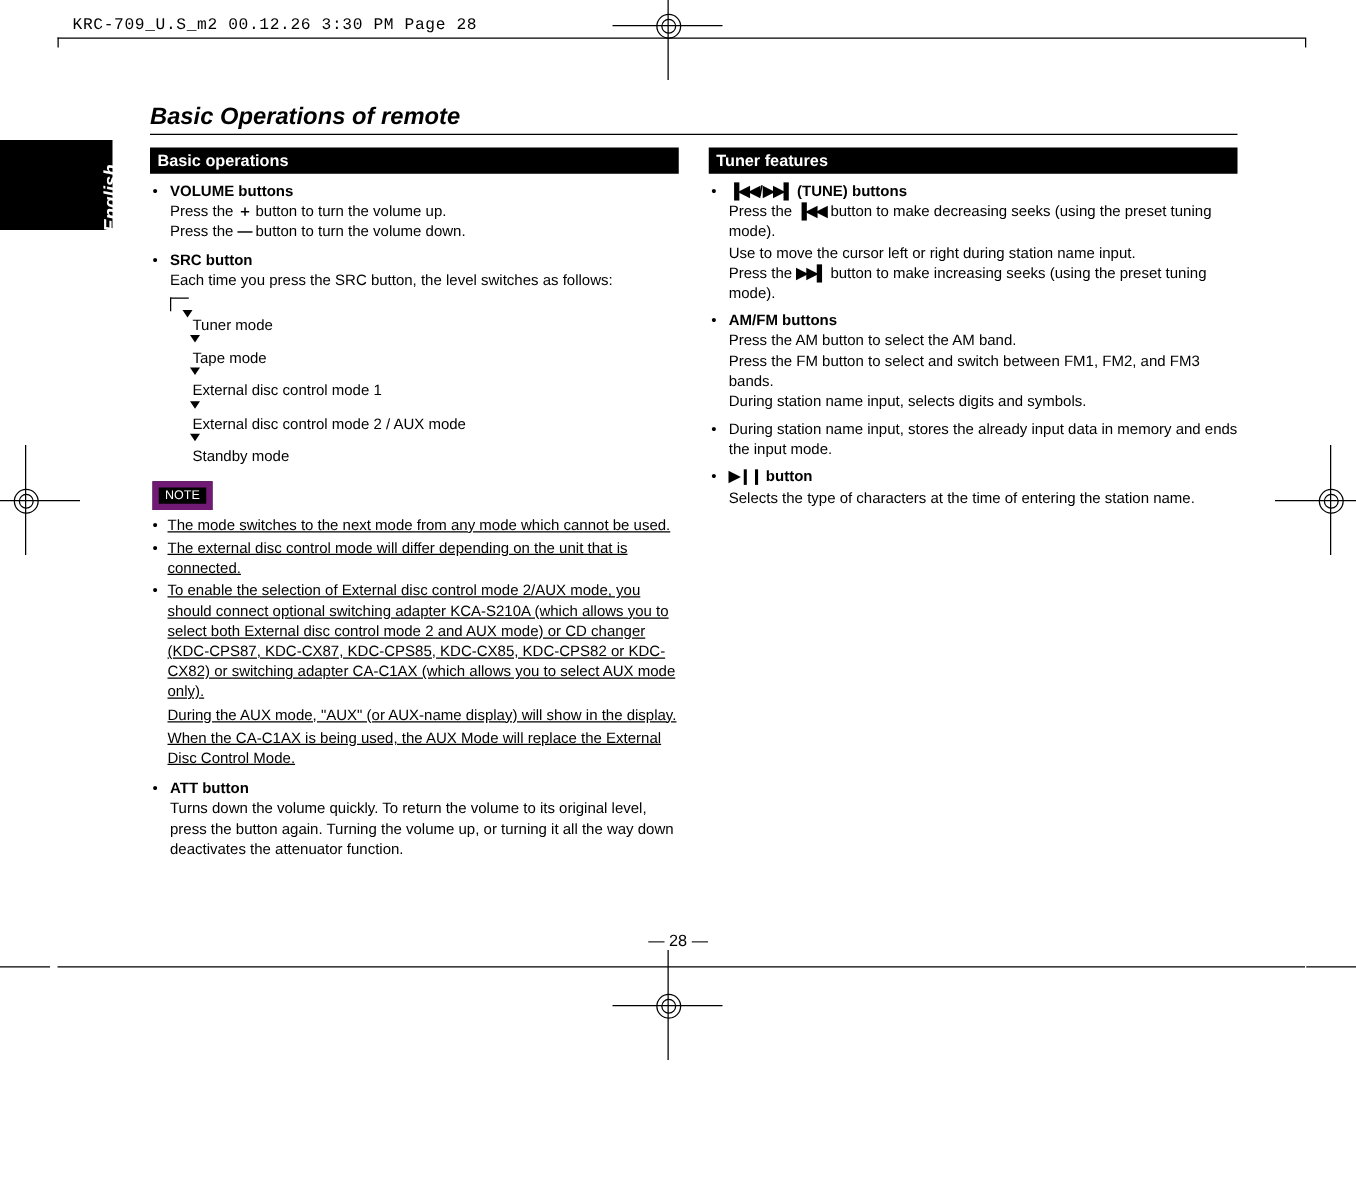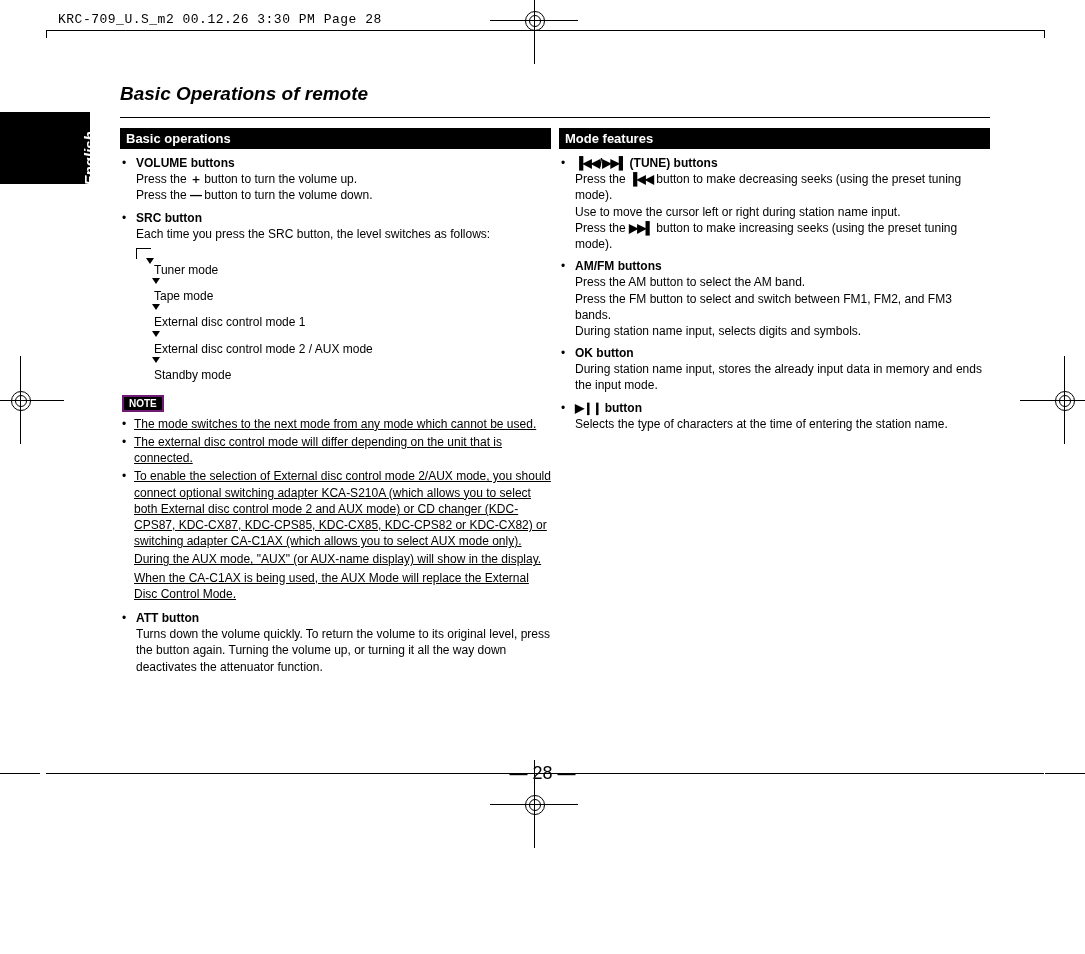--- a/index.html
+++ b/index.html
@@ -67,26 +67,26 @@
     position:absolute;
     top: 83px;
     left: 120px;
     width: 870px;
   }
   .page-title {
     font-size: 19px;
     font-weight: bold;
     font-style: italic;
     border-bottom: 1px solid #000;
-    padding-bottom: 12px;
+    padding-bottom: 2px;
     margin-bottom: 10px;
   }
   .cols {
     display:flex;
-    gap: 8px;
+    gap: 24px;
   }
   .col {
     flex: 1 1 0;
     min-width:0;
   }
   .section-bar {
     background:#000;
     color:#fff;
     font-weight:bold;
     font-size:13px;
@@ -158,24 +158,24 @@
     left:16px; top:0;
     width:0;height:0;
     border-left:4px solid transparent;
     border-right:4px solid transparent;
     border-top:6px solid #000;
   }
 
   
   .note-label {
     display:inline-block;
-    border:2px solid #701a75;
+    border:5px solid #701a75;
     background:#000;
     color:#fff;
-    font-weight:bold;
+    font-weight:normal;
     font-size:10px;
     padding:1px 5px;
     margin: 4px 0 4px 2px;
   }
   ul.notes > li {
     position:relative;
     padding-left:14px;
     line-height:1.35;
     margin-bottom:2px;
     text-decoration:underline;
@@ -185,22 +185,21 @@
     position:absolute;
     left:2px; top:0;
   }
   .para { display:block; margin-top:2px; }
 
   .pagenum {
     position:absolute;
     top: 745px;
     left:0; width:1085px;
     text-align:center;
-    font-size:18px;
-    margin-top:18px;
+    font-size:13px;
   }
 
   .glyph { font-family: Arial, sans-serif; letter-spacing:-1px; }
 </style>
 </head>
 <body>
 
 <div class="page">
 
   <div class="header-line">KRC-709_U.S_m2  00.12.26 3:30 PM  Page 28</div>
@@ -295,21 +294,21 @@
 
         <ul class="items" style="margin-top:8px;">
           <li>
             <span class="item-title">ATT button</span>
             <span class="item-desc">Turns down the volume quickly. To return the volume to its original level, press the button again. Turning the volume up, or turning it all the way down deactivates the attenuator function.</span>
           </li>
         </ul>
       </div>
 
       <div class="col">
-        <div class="section-bar">Mode features</div>
+        <div class="section-bar">Tuner features</div>
 
         <ul class="items">
 
           <li>
             <span class="item-title">
               <b class="glyph">▐◀◀</b><span>/</span><b class="glyph">▶▶▌</b><span> (TUNE) buttons</span>
             </span>
             <span class="item-desc">
               <span>Press the </span><b class="glyph">▐◀◀</b><span> button to make decreasing seeks (using the preset tuning mode).</span>
             </span>
@@ -320,21 +319,20 @@
           </li>
 
           <li>
             <span class="item-title">AM/FM buttons</span>
             <span class="item-desc">Press the AM button to select the AM band.</span>
             <span class="item-desc">Press the FM button to select and switch between FM1, FM2, and FM3 bands.</span>
             <span class="item-desc">During station name input, selects digits and symbols.</span>
           </li>
 
           <li>
-            <span class="item-title">OK button</span>
             <span class="item-desc">During station name input, stores the already input data in memory and ends the input mode.</span>
           </li>
 
           <li>
             <span class="item-title">
               <b class="glyph">▶❙❙</b><span> button</span>
             </span>
             <span class="item-desc">Selects the type of characters at the time of entering the station name.</span>
           </li>
         </ul>

